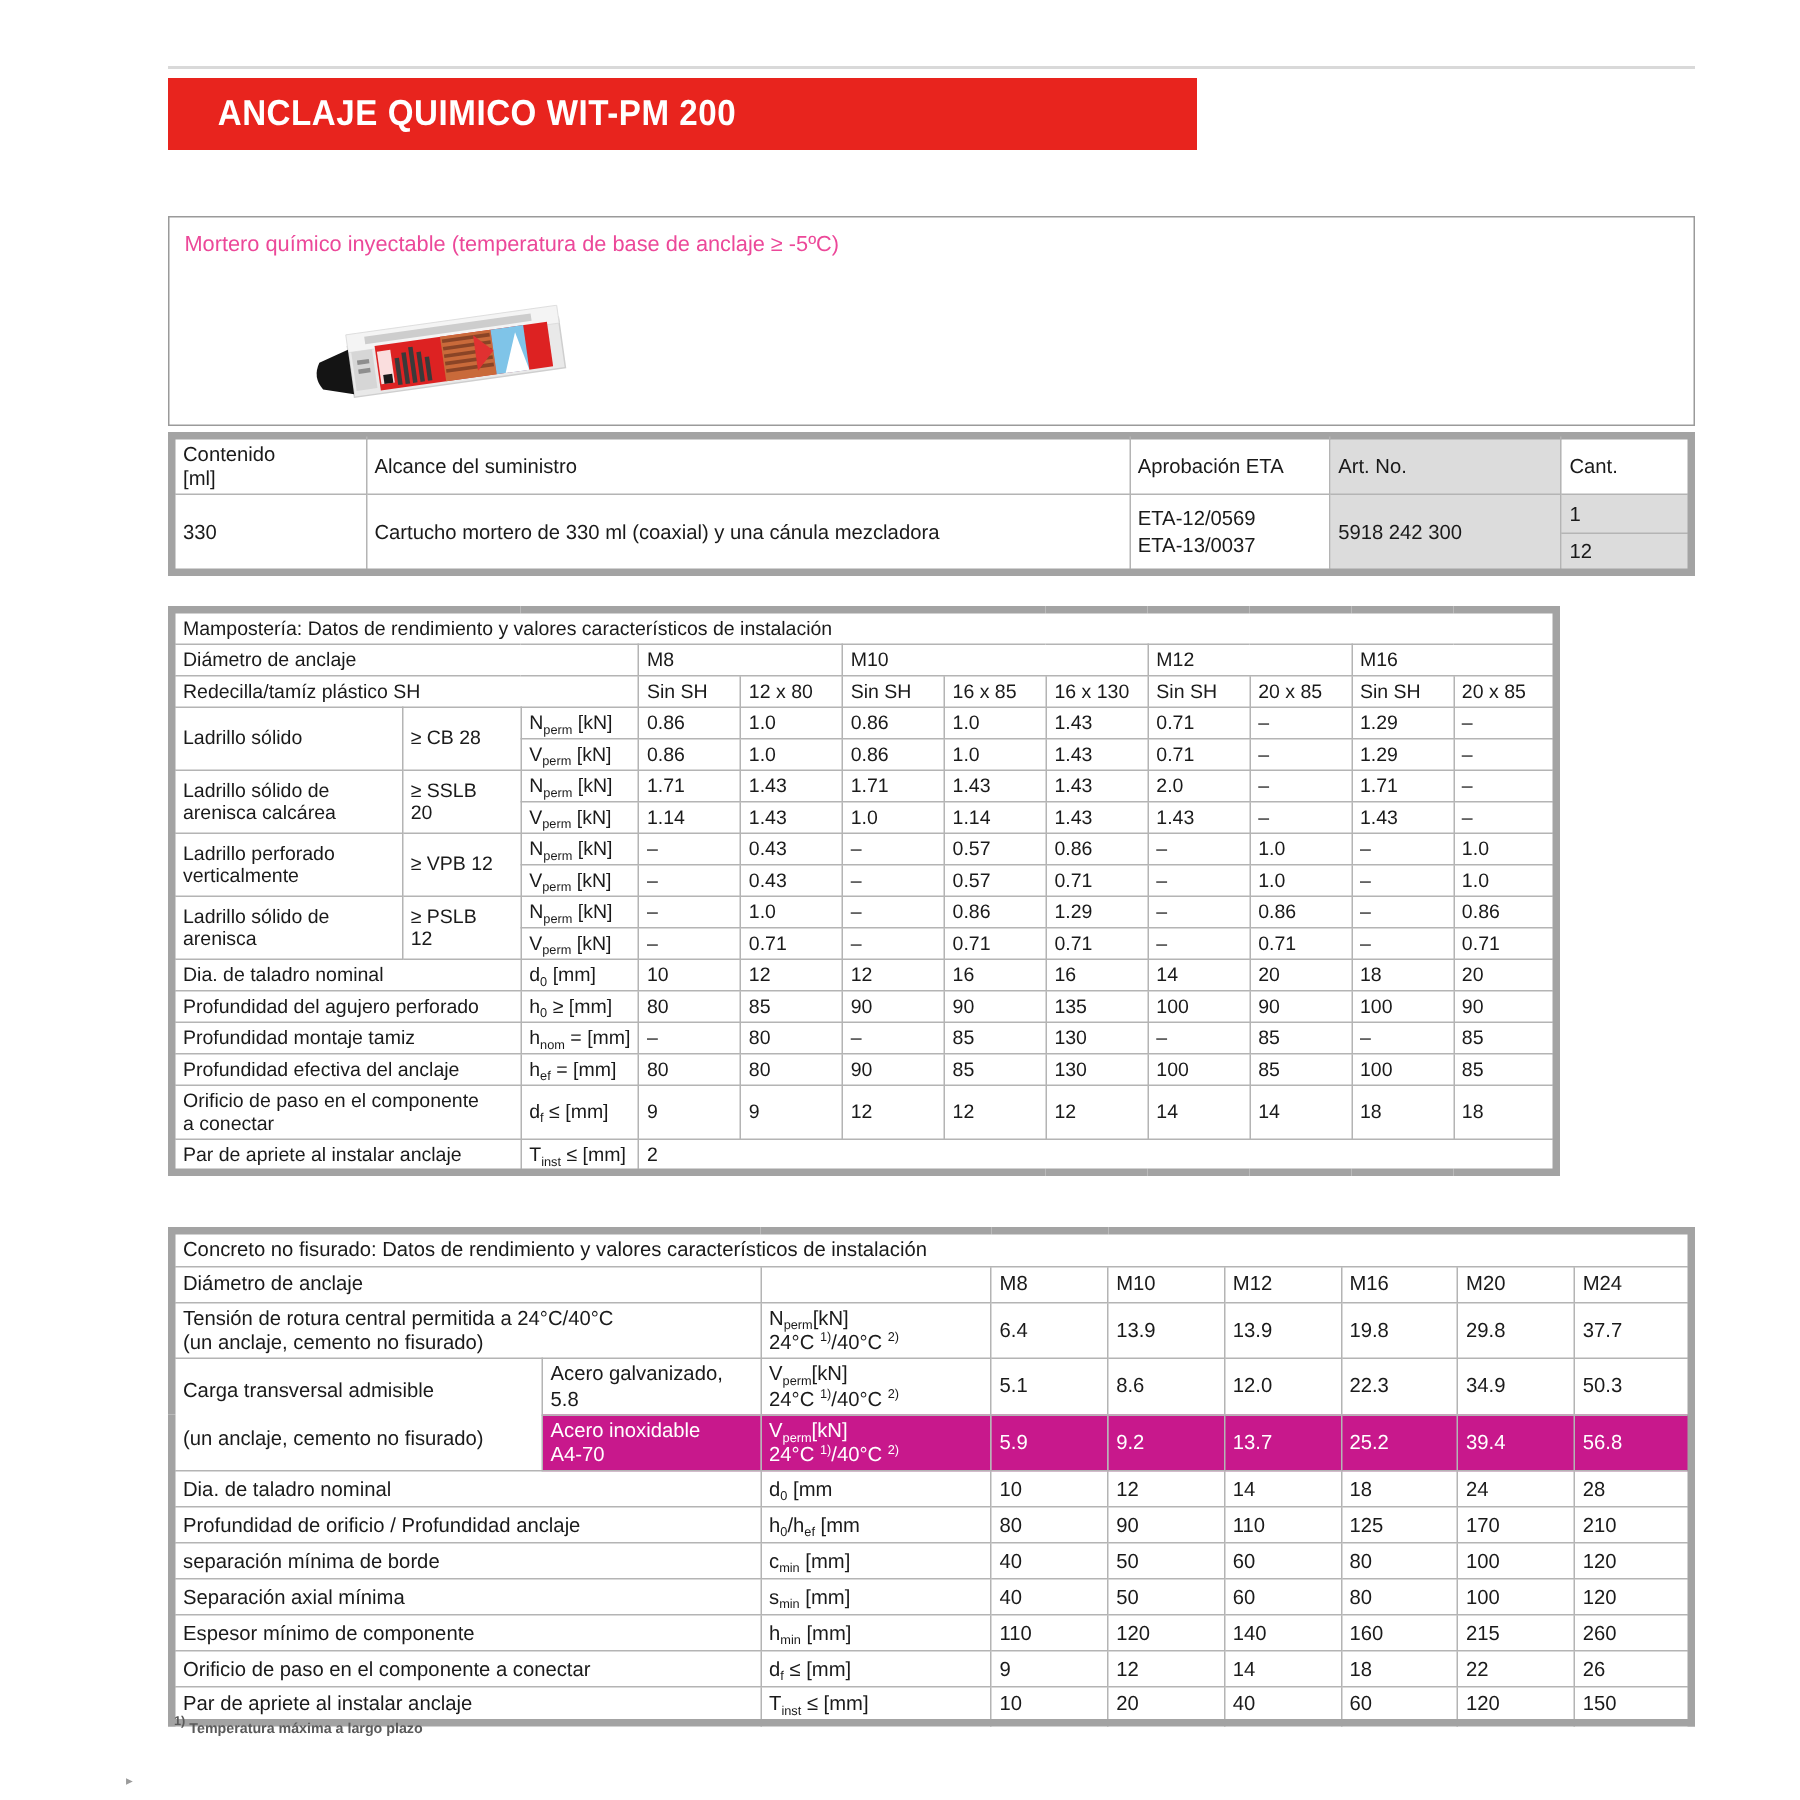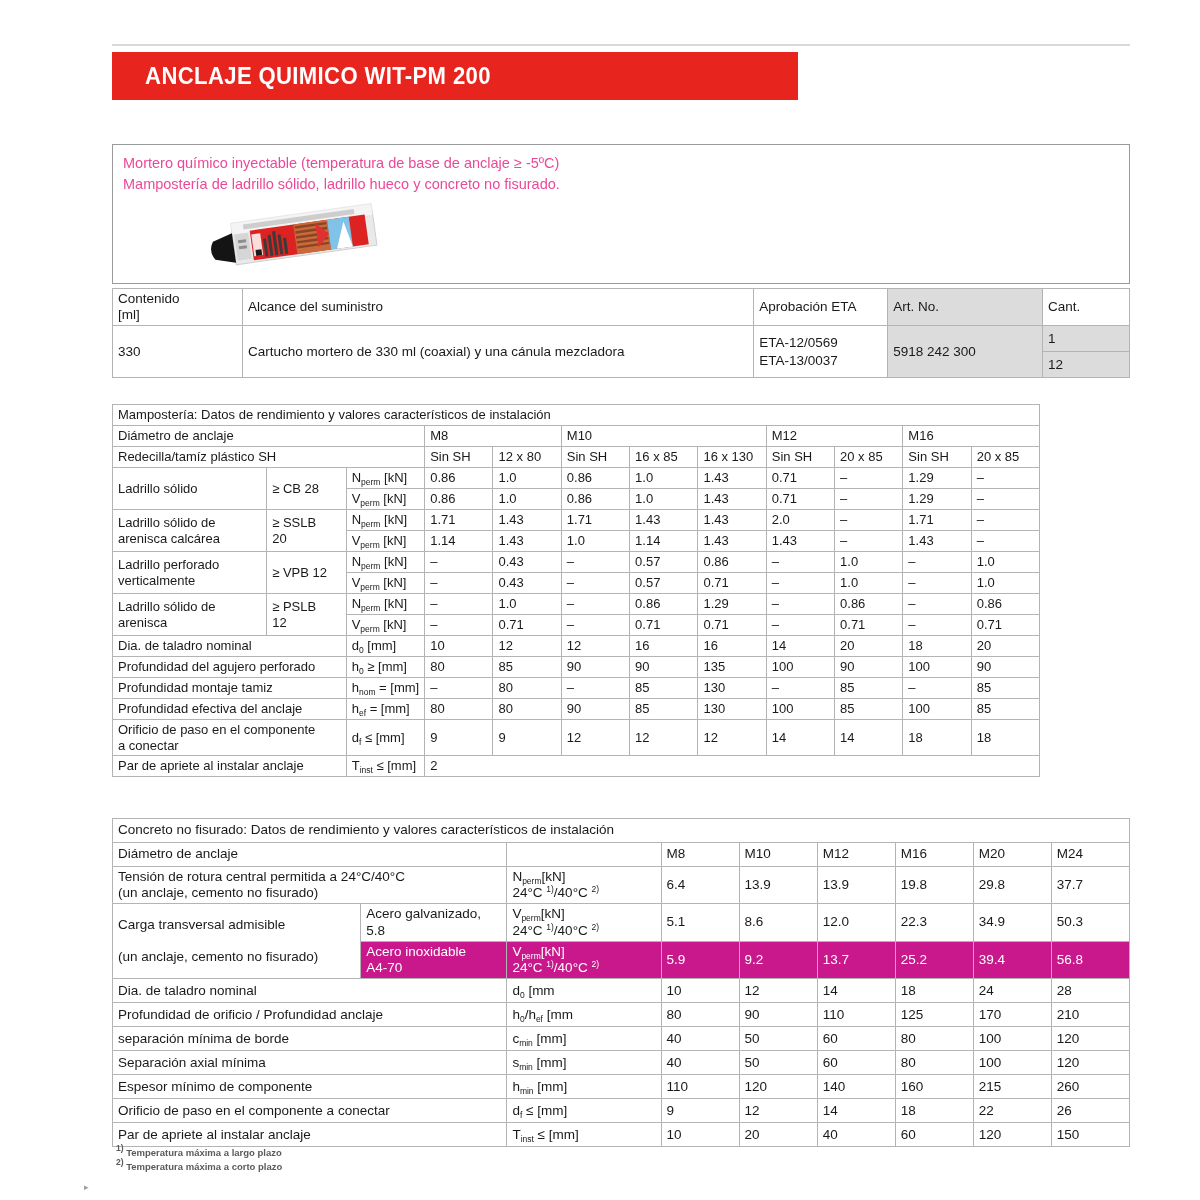--- a/index.html
+++ b/index.html
@@ -56,21 +56,21 @@
   table { border-collapse:collapse; width:100%; font-size:13.5px; color:#1a1a1a; }
   table td, table th {
     border:1px solid #b4b4b4;
     padding:2px 5px;
     font-weight:normal;
     text-align:left;
     vertical-align:middle;
     line-height:1.2;
     background:#fff;
   }
-  .outer { border:1px solid #a3a3a3; }
+  .outer { border:5px solid #a3a3a3; }
 
   
   .prod-box { left:72px; top:288px; width:1018px; height:90px; border:none; }
   .prod-box table td { height:26px; }
   .gray { background:#dcdcdc !important; }
 
   
   .mas-box { left:72px; top:404px; width:928px; height:394px; border:none; }
   .mas-box table { font-size:13px; }
   .mas-box td { height:21px; }
@@ -101,21 +101,20 @@
 
   <div class="top-rule"></div>
 
   <div class="title-banner">
     <span class="ttl">ANCLAJE QUIMICO WIT-PM 200</span>
   </div>
 
   <div class="box desc-box">
     <div class="desc-text">
       <div>Mortero químico inyectable (temperatura de base de anclaje ≥ -5ºC)</div>
-      <div>Mampostería de ladrillo sólido, ladrillo hueco y concreto no fisurado.</div>
     </div>
     <svg class="cartridge" viewBox="0 0 200 66">
       <g transform="rotate(-8 100 33)">
         <rect x="28" y="18" width="142" height="34" fill="#e9e9e9" stroke="#cfcfcf" stroke-width="1"></rect>
         <rect x="28" y="10" width="142" height="12" fill="#f4f4f4" stroke="#dcdcdc" stroke-width="0.6"></rect>
         <rect x="40" y="13" width="112" height="5" fill="#cdcdcd"></rect>
         <rect x="46" y="20" width="116" height="30" fill="#dd2222"></rect>
         <rect x="90" y="20" width="34" height="30" fill="#c96a3a"></rect>
         <g fill="#8a4426">
           <rect x="91" y="22" width="32" height="2.4"></rect>
@@ -529,20 +528,16 @@
           </tr>
         </tbody>
       </table>
   </div>
 
   <div class="footnotes">
     <div>
       <sup>1)</sup>
       <span>Temperatura máxima a largo plazo</span>
     </div>
-    <div>
-      <sup>2)</sup>
-      <span>Temperatura máxima a corto plazo</span>
-    </div>
   </div>
 
   <div class="corner-mark">▸</div>
 </div>
 
 </body></html>

